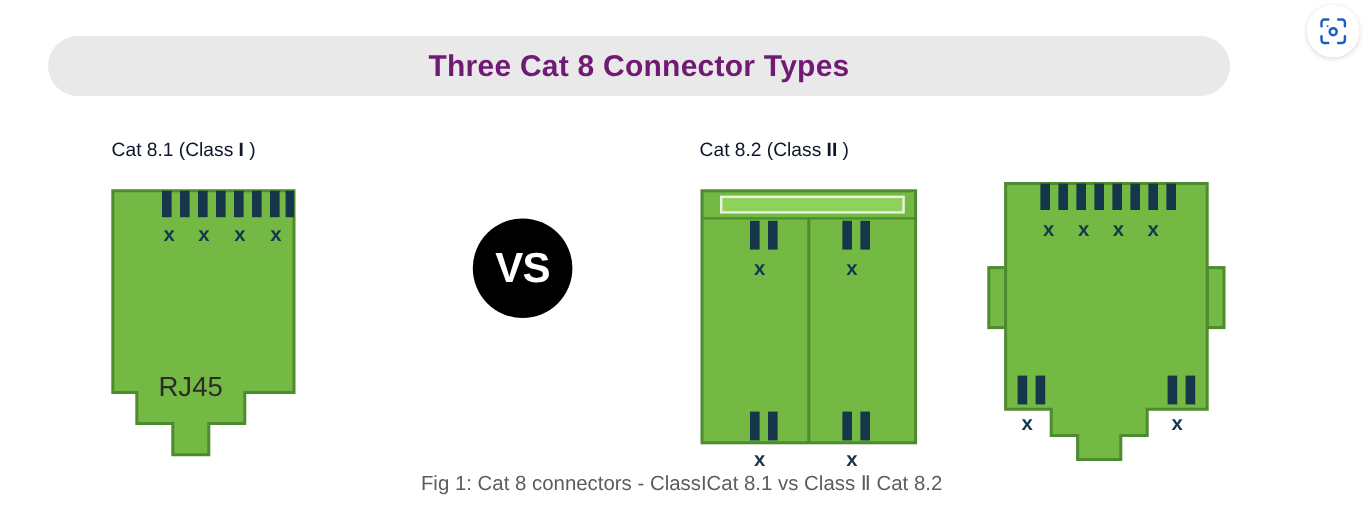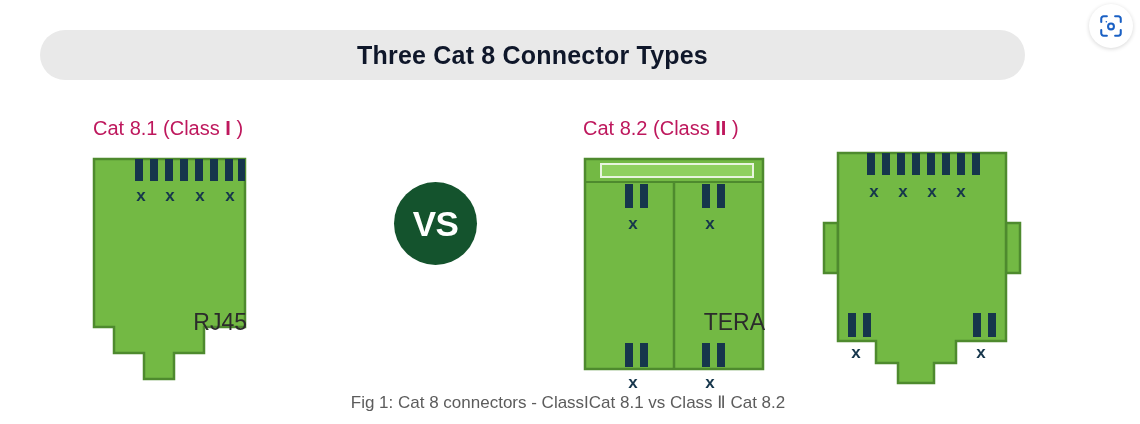--- a/index.html
+++ b/index.html
@@ -42,58 +42,59 @@
     height: 50px;
     background: #e9e9e9;
     border-radius: 25px;
     display: flex;
     align-items: center;
     justify-content: center;
   }
   .title-text {
     font-size: 25px;
     font-weight: bold;
-    color: #0f172a;
+    color: #701a75;
     letter-spacing: 0.2px;
   }
 
   
   .figure {
     position: absolute;
     left: 0;
     top: 95px;
     width: 1140px;
     height: 260px;
   }
 
   .class-label {
     position: absolute;
-    font-size: 20px;
-    color: #be185d;
+    font-size: 16px;
+    color: #0f172a;
     white-space: nowrap;
   }
   .class-label b { font-weight: bold; }
 
   .conn-name {
     position: absolute;
     font-size: 23px;
     color: #2b2b2b;
-    text-align: right;
+    text-align: left;
     white-space: nowrap;
+    padding-left: 40px;
   }
 
   
   .vs-badge {
     position: absolute;
     left: 394px;
     top: 182px;
     width: 83px;
     height: 83px;
     border-radius: 50%;
-    background: #14532d;
+    background: #000000;
     display: flex;
     align-items: center;
     justify-content: center;
   }
   .vs-badge span {
     color: #ffffff;
     font-size: 35px;
     font-weight: bold;
     letter-spacing: -0.5px;
   }
@@ -233,17 +234,16 @@
       <text x="34" y="213">x</text>
       <text x="159" y="213">x</text>
     </g>
   </svg>
 
   <div class="vs-badge" style="left:394px; top:87px;">
     <span>VS</span>
   </div>
 
   <div class="conn-name" style="left:92px; top:214px; width:155px;">RJ45</div>
-  <div class="conn-name" style="left:583px; top:214px; width:182px;">TERA</div>
 
 </div>
 
 <div class="caption">Fig 1: Cat 8 connectors - ClassICat 8.1 vs Class Ⅱ Cat 8.2</div>
 
 </body></html>

